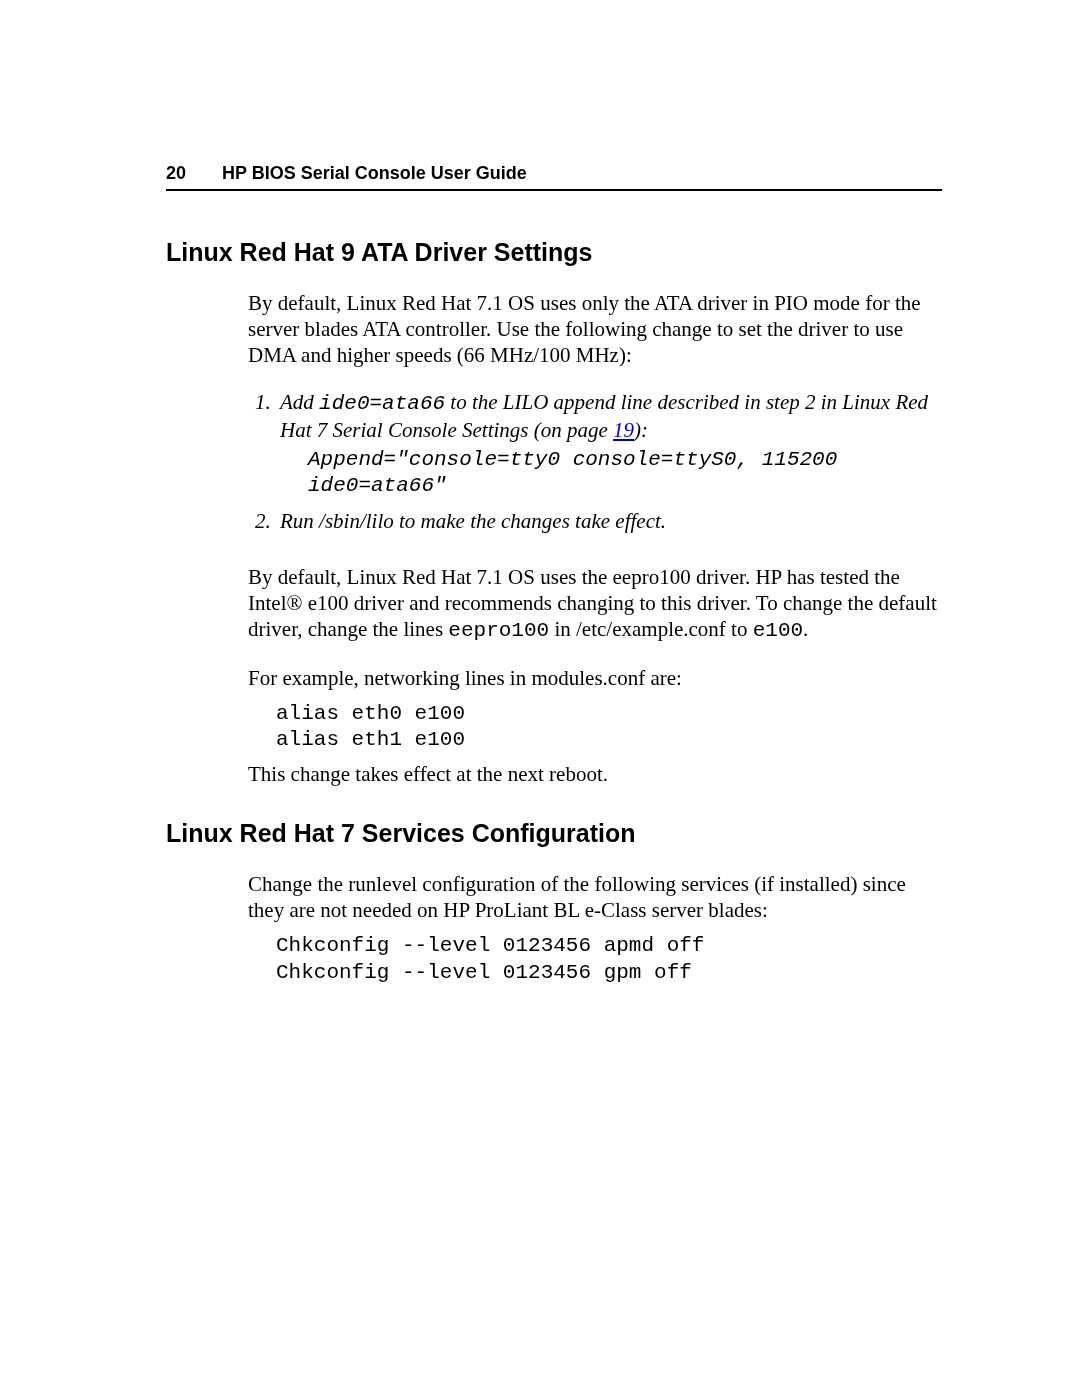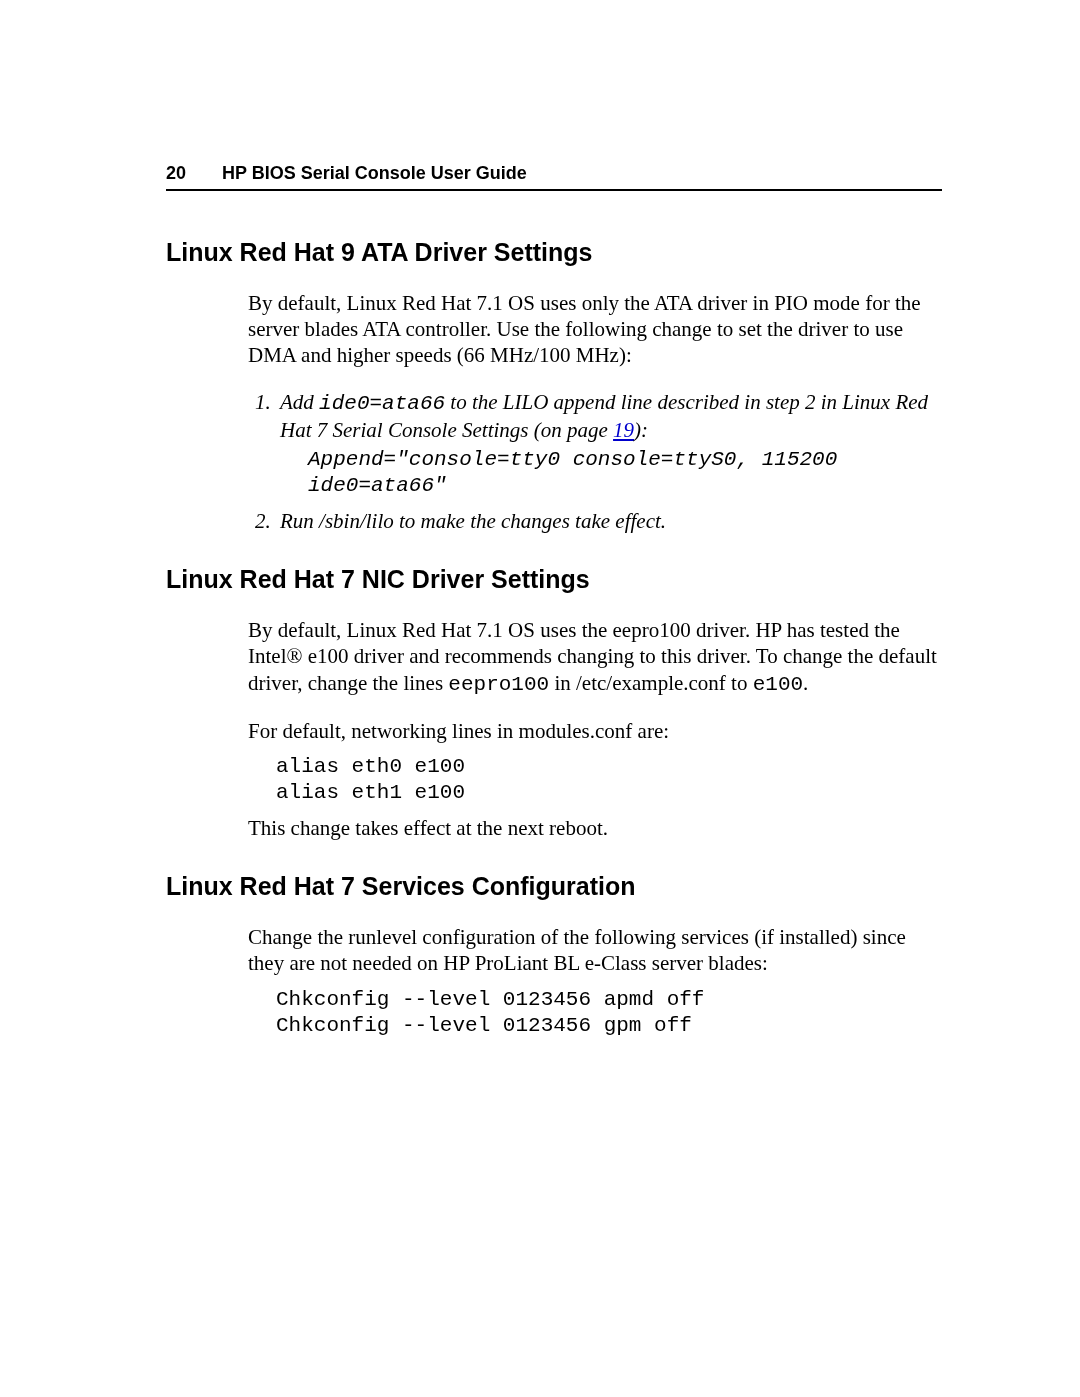--- a/index.html
+++ b/index.html
@@ -102,26 +102,25 @@
           <span>Add </span><span class="mono">ide0=ata66</span><span> to the LILO append line described in step 2 in Linux Red Hat 7 Serial Console Settings (on page </span><a href="#" class="pagelink">19</a><span>):</span>
           <pre class="code">Append="console=tty0 console=ttyS0, 115200
 ide0=ata66"</pre>
         </li>
         <li>Run /sbin/lilo to make the changes take effect.</li>
       </ol>
     </div>
   </div>
 
   <div class="section">
-    <div class="h2">Linux Red Hat 7 NIC Driver Settings</div>
     <div class="body-block">
       <p class="para">
         <span>By default, Linux Red Hat 7.1 OS uses the eepro100 driver. HP has tested the Intel® e100 driver and recommends changing to this driver. To change the default driver, change the lines </span><span class="mono">eepro100</span><span> in /etc/example.conf to </span><span class="mono">e100</span><span>.</span>
       </p>
-      <p class="para tight">For default, networking lines in modules.conf are:</p>
+      <p class="para tight">For example, networking lines in modules.conf are:</p>
       <pre class="code outer">alias eth0 e100
 alias eth1 e100</pre>
       <p class="para">This change takes effect at the next reboot.</p>
     </div>
   </div>
 
   <div class="section" style="margin-bottom:26px;">
     <div class="h2">Linux Red Hat 7 Services Configuration</div>
     <div class="body-block">
       <p class="para tight">Change the runlevel configuration of the following services (if installed) since they are not needed on HP ProLiant BL e-Class server blades:</p>

